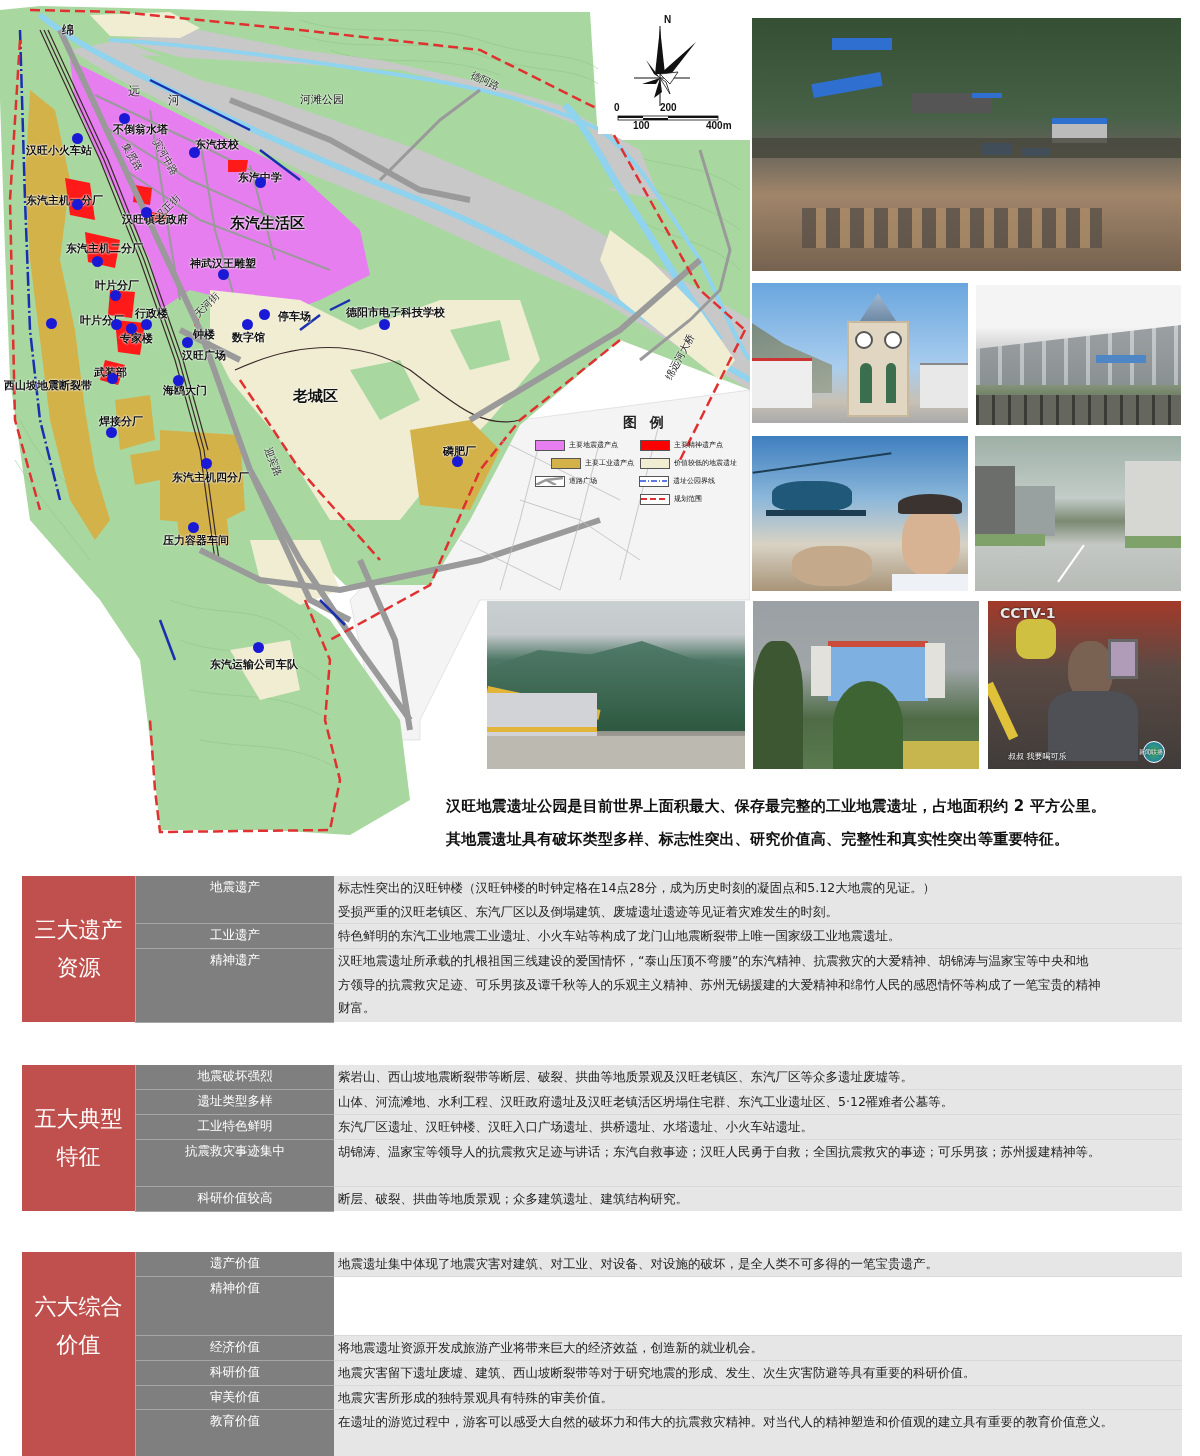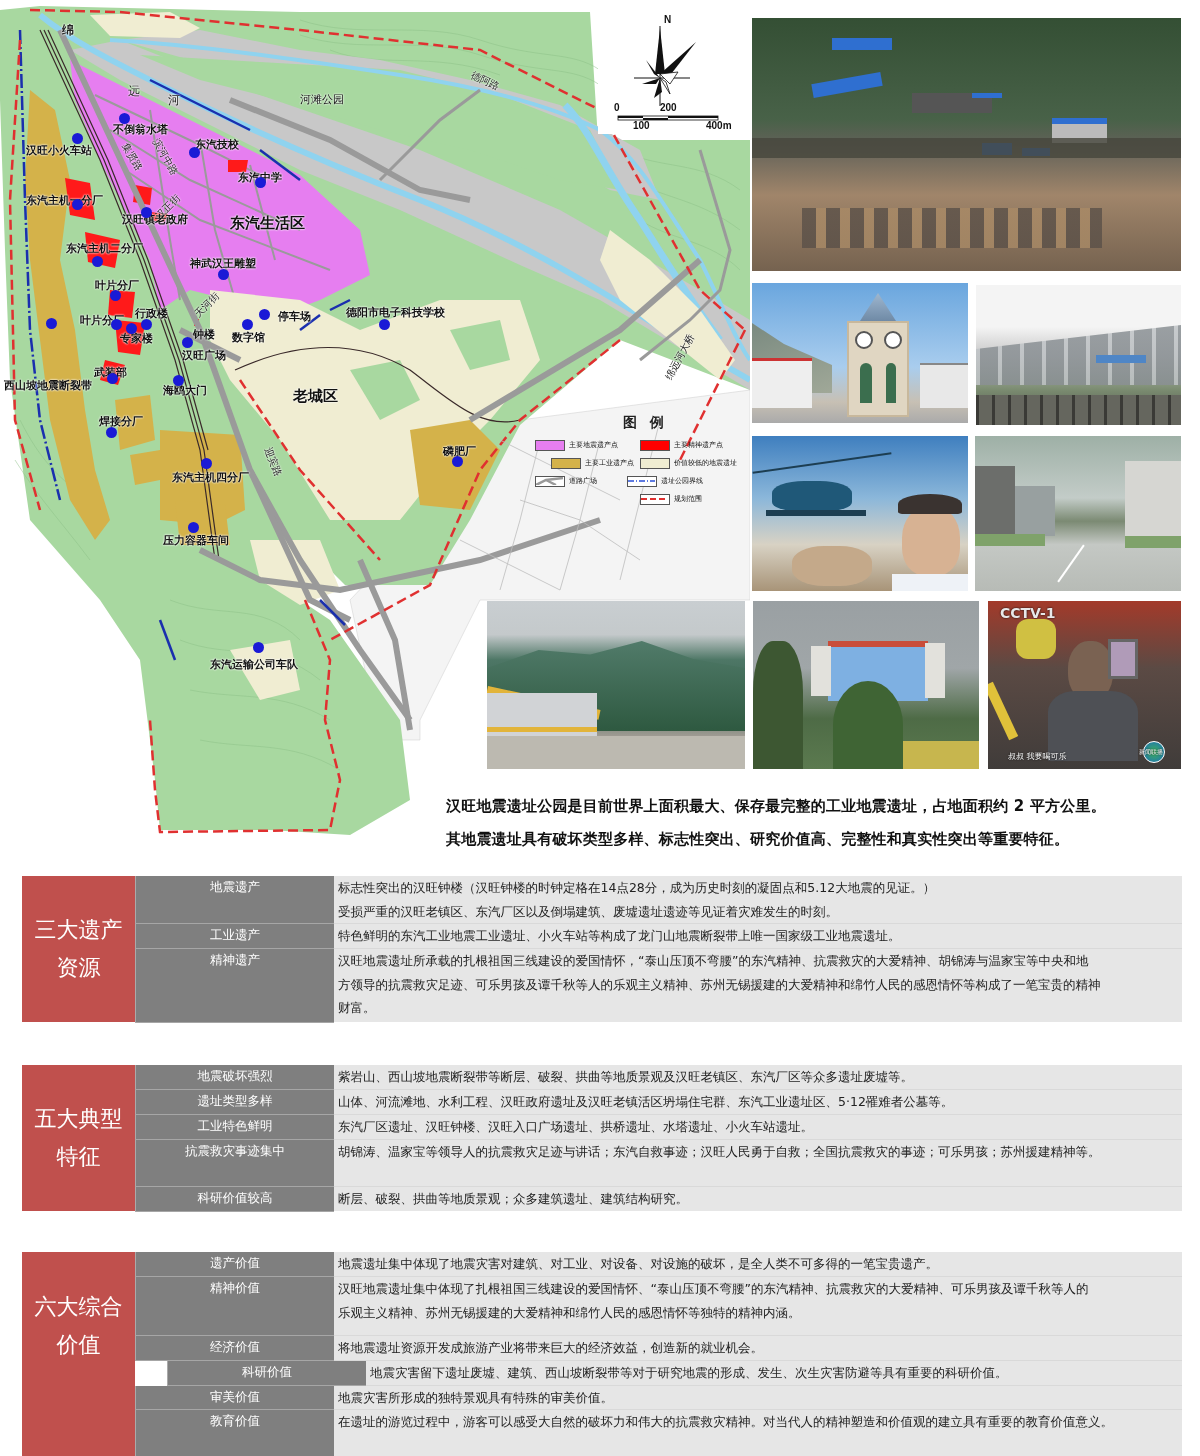--- a/index.html
+++ b/index.html
@@ -290,21 +290,21 @@
       <span class="legend-text">价值较低的地震遗址</span>
     </div>
     <div class="legend-item" style="left:0;top:60px;">
       <span class="legend-swatch" style="background:#fff;">
         <svg width="27" height="8" style="position:absolute;left:0;top:0">
             <path d="M0,8 L10,3 L27,1 M10,3 L20,8" stroke="#999" stroke-width="2.5" fill="none"></path>
           </svg>
       </span>
       <span class="legend-text">道路广场</span>
     </div>
-    <div class="legend-item" style="left:92px;top:60px;">
+    <div class="legend-item" style="left:104px;top:60px;">
       <span class="legend-swatch" style="background:#fff;">
         <svg width="27" height="8" style="position:absolute;left:0;top:0">
             <line x1="0" y1="4" x2="27" y2="4" stroke="#2a4fd6" stroke-width="1.5" stroke-dasharray="6,2,1,2"></line>
           </svg>
       </span>
       <span class="legend-text">遗址公园界线</span>
     </div>
     <div class="legend-item" style="left:105px;top:78px;">
       <span class="legend-swatch" style="background:#fff;">
         <svg width="27" height="8" style="position:absolute;left:0;top:0">
@@ -474,32 +474,28 @@
   </div>
   <div class="sec-rows">
     <div class="row" style="height:25px;">
       <div class="row-label">遗产价值</div>
       <div class="row-text">
           <div>地震遗址集中体现了地震灾害对建筑、对工业、对设备、对设施的破坏，是全人类不可多得的一笔宝贵遗产。</div>
         </div>
     </div>
     <div class="row" style="height:59px;">
       <div class="row-label">精神价值</div>
-      <div class="row-text">
-        <div>汉旺地震遗址集中体现了扎根祖国三线建设的爱国情怀、“泰山压顶不弯腰”的东汽精神、抗震救灾的大爱精神、可乐男孩及谭千秋等人的</div>
-        <div>乐观主义精神、苏州无锡援建的大爱精神和绵竹人民的感恩情怀等独特的精神内涵。</div>
-      </div>
     </div>
     <div class="row" style="height:25px;">
       <div class="row-label">经济价值</div>
       <div class="row-text">
           <div>将地震遗址资源开发成旅游产业将带来巨大的经济效益，创造新的就业机会。</div>
         </div>
     </div>
-    <div class="row" style="height:25px;margin-left:32px;">
+    <div class="row" style="height:25px;">
       <div class="row-label">科研价值</div>
       <div class="row-text">
           <div>地震灾害留下遗址废墟、建筑、西山坡断裂带等对于研究地震的形成、发生、次生灾害防避等具有重要的科研价值。</div>
         </div>
     </div>
     <div class="row" style="height:24px;">
       <div class="row-label">审美价值</div>
       <div class="row-text">
           <div>地震灾害所形成的独特景观具有特殊的审美价值。</div>
         </div>

